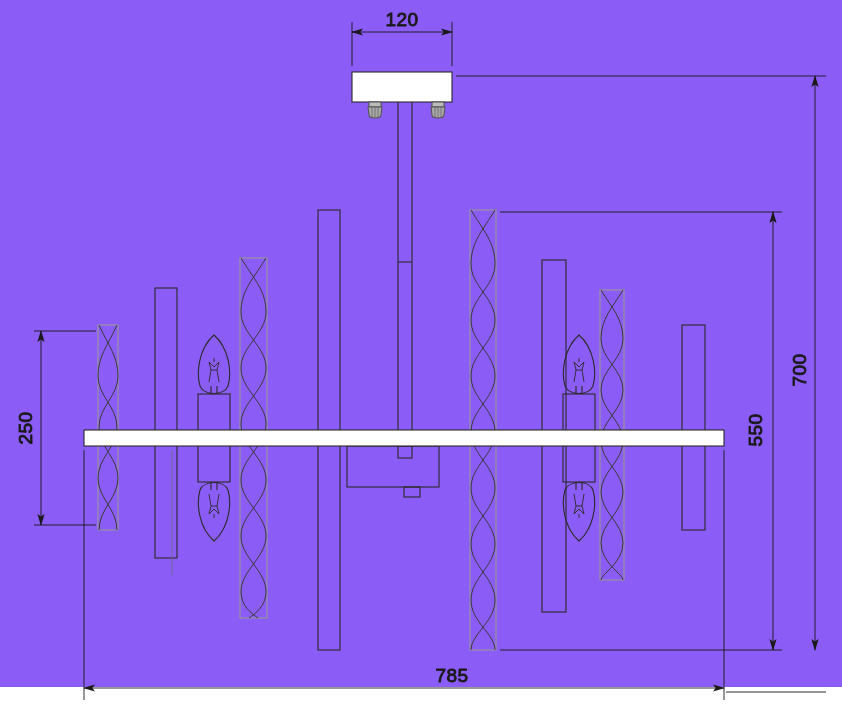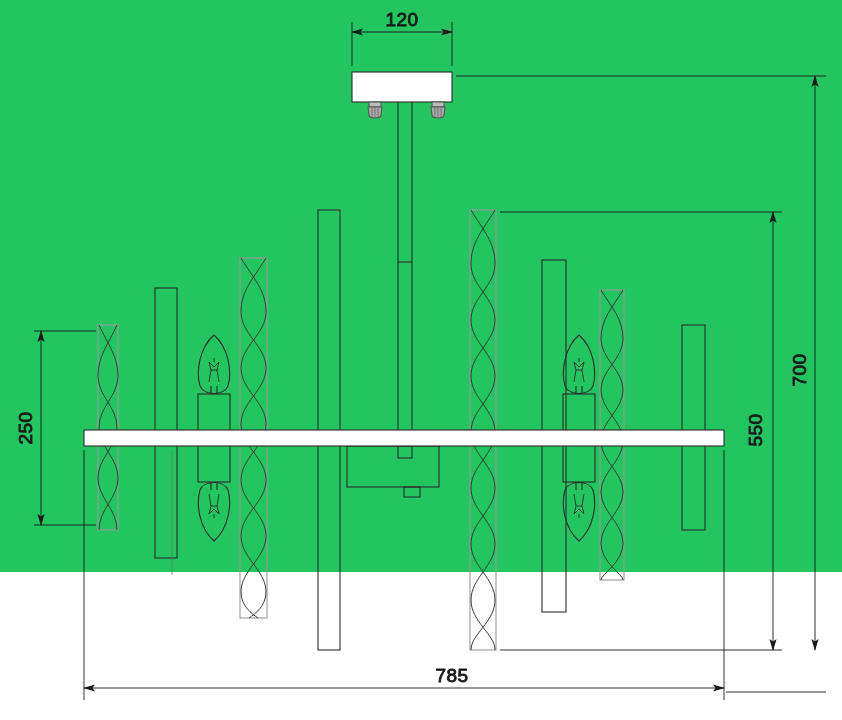--- a/index.html
+++ b/index.html
@@ -1,18 +1,18 @@
 <!DOCTYPE html>
 <html><head>
 <meta charset="utf-8">
 <style>
   html,body{margin:0;padding:0;background:#ffffff;}
   body{width:842px;height:720px;overflow:hidden;
        font-family:"Liberation Sans", sans-serif;}
-  #stage{position:relative;width:842px;height:572px;background:#22c55e;}
+  #stage{position:relative;width:842px;height:687px;background:#8b5cf6;}
   svg{display:block;}
   .dimtext{font-family:"Liberation Sans", sans-serif;font-size:19px;fill:#1a1a1a;letter-spacing:0.5px;}
 </style>
 </head>
 <body>
 
 <div id="stage">
 <svg width="842" height="720" viewBox="0 0 842 720">
   <defs>
     <marker id="arrEnd" markerWidth="12" markerHeight="8" refX="11" refY="4" orient="auto" markerUnits="userSpaceOnUse">

